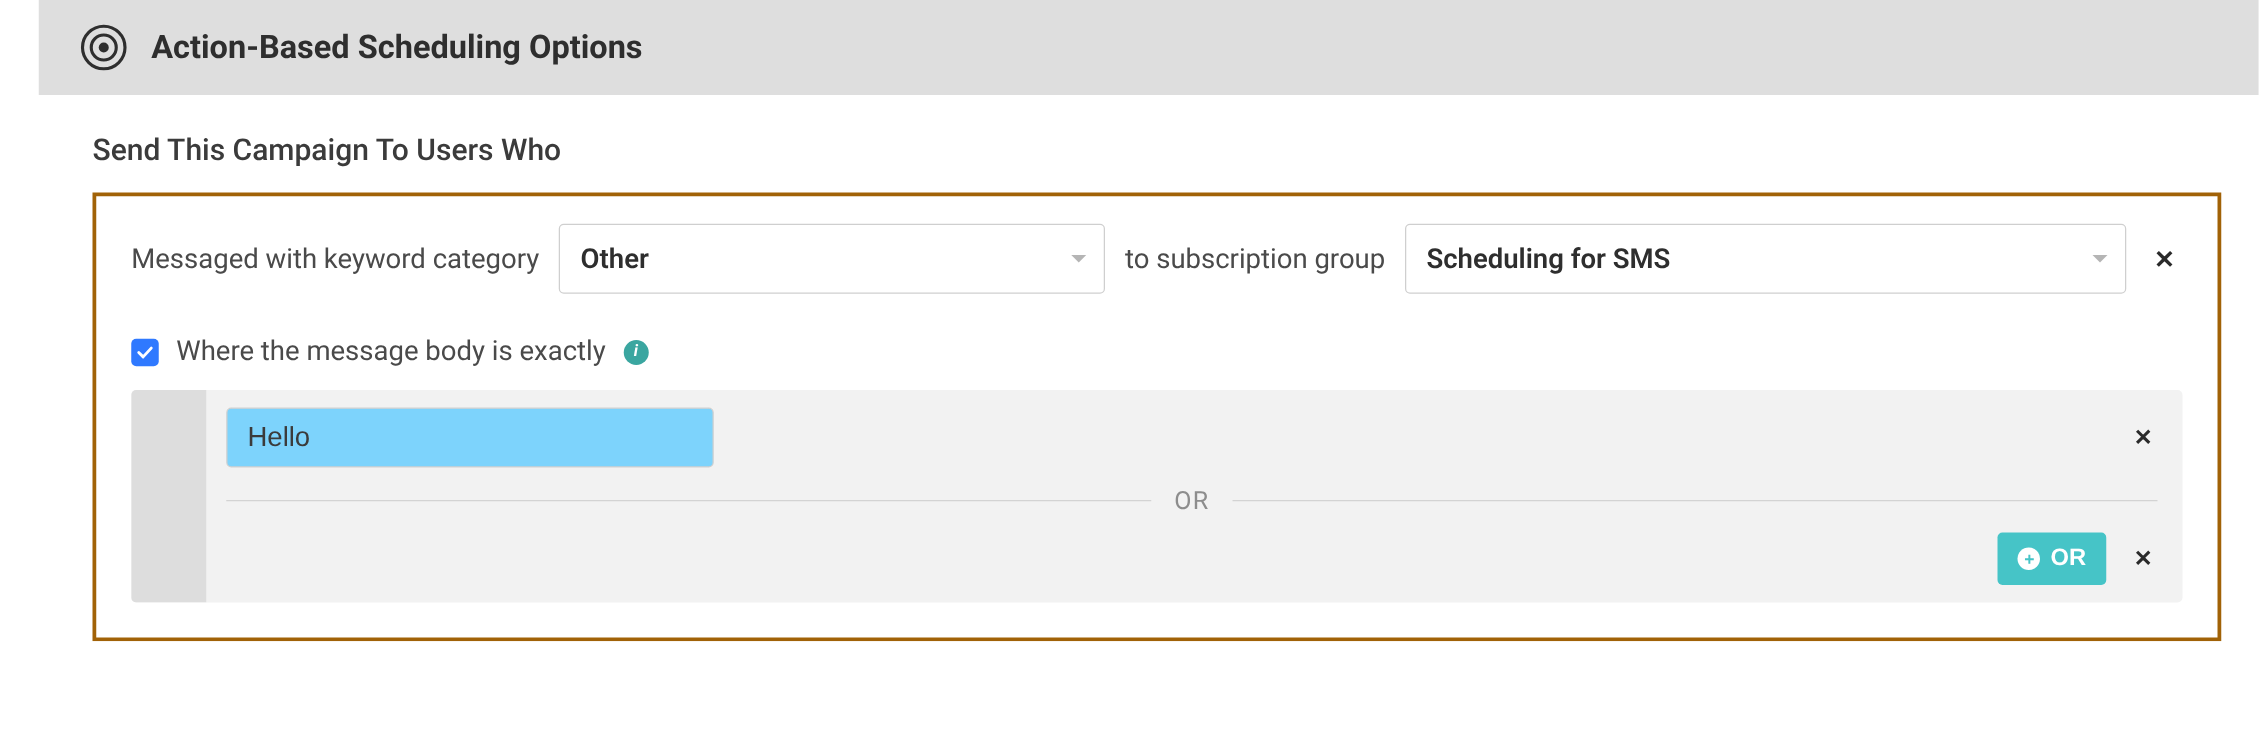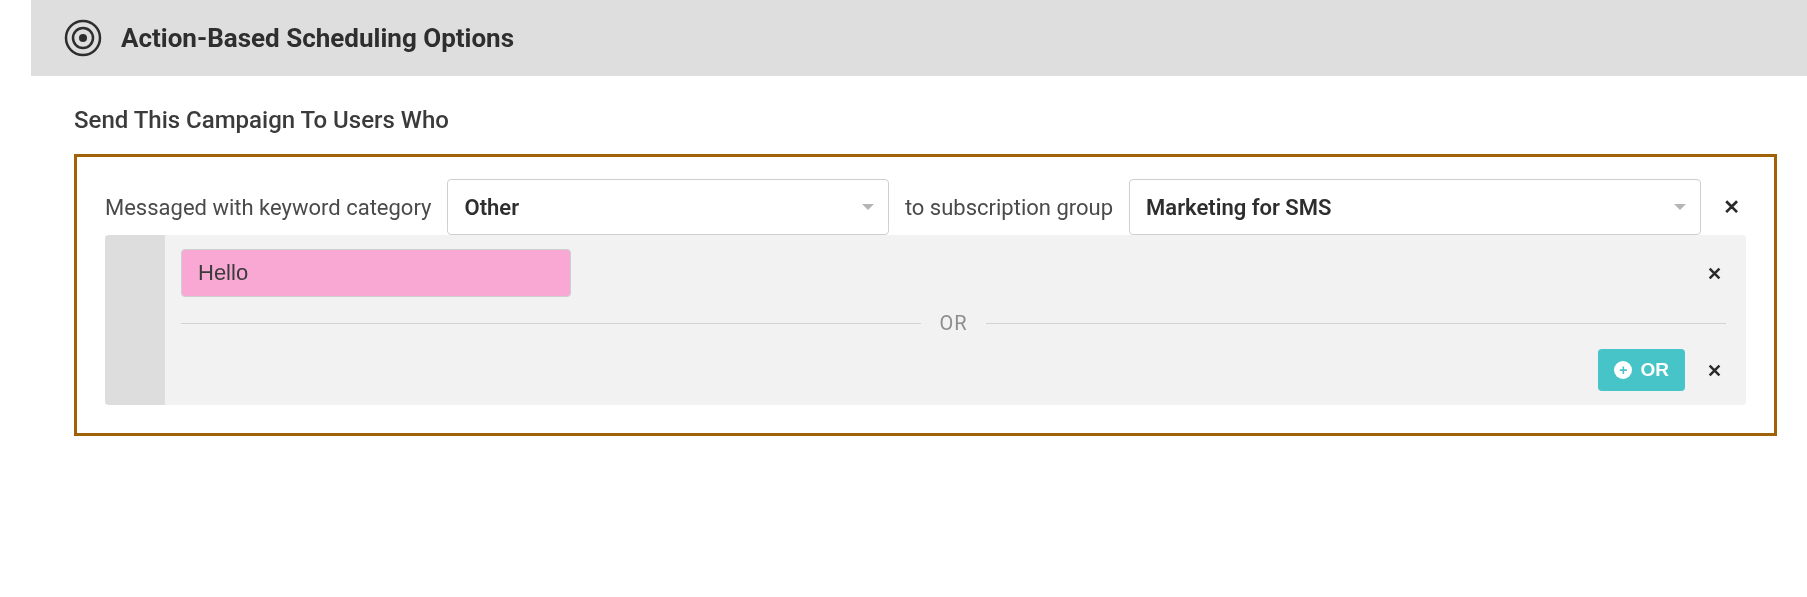--- a/index.html
+++ b/index.html
@@ -129,21 +129,21 @@
   .body-row {
     display: flex;
     align-items: center;
     gap: 14px;
   }
   .text-input {
     width: 390px;
     height: 48px;
     border: 1px solid #cfcfcf;
     border-radius: 4px;
-    background: #f9a8d4;
+    background: #7dd3fc;
     padding: 0 16px;
     font-size: 22px;
     color: #3b3b3b;
   }
   .or-divider {
     display: flex;
     align-items: center;
     margin: 14px 0;
     color: #8d8d8d;
     font-size: 20px;
@@ -199,27 +199,36 @@
       <span class="rule-text">Messaged with keyword category</span>
 
       <div class="select cat">
         <span class="select-value">Other</span>
         <span class="caret"></span>
       </div>
 
       <span class="rule-text">to subscription group</span>
 
       <div class="select sub">
-        <span class="select-value">Marketing for SMS</span>
+        <span class="select-value">Scheduling for SMS</span>
         <span class="caret"></span>
       </div>
 
       <span class="remove-x">✕</span>
     </div>
 
+    <div class="chk-row">
+      <span class="checkbox">
+        <svg width="14" height="14" viewBox="0 0 14 14">
+            <path d="M2 7 L5.5 10.5 L12 3.5" stroke="#fff" stroke-width="2.3" fill="none" stroke-linecap="round" stroke-linejoin="round"></path>
+          </svg>
+      </span>
+      <span class="rule-text">Where the message body is exactly</span>
+      <span class="info-badge">i</span>
+    </div>
 
     <div class="body-rules">
       <div class="body-rules-handle"></div>
       <div class="body-rules-inner">
 
         <div class="body-row">
           <input class="text-input" value="Hello" style="">
           <div class="row-right">
             <span class="x-small">✕</span>
           </div>

